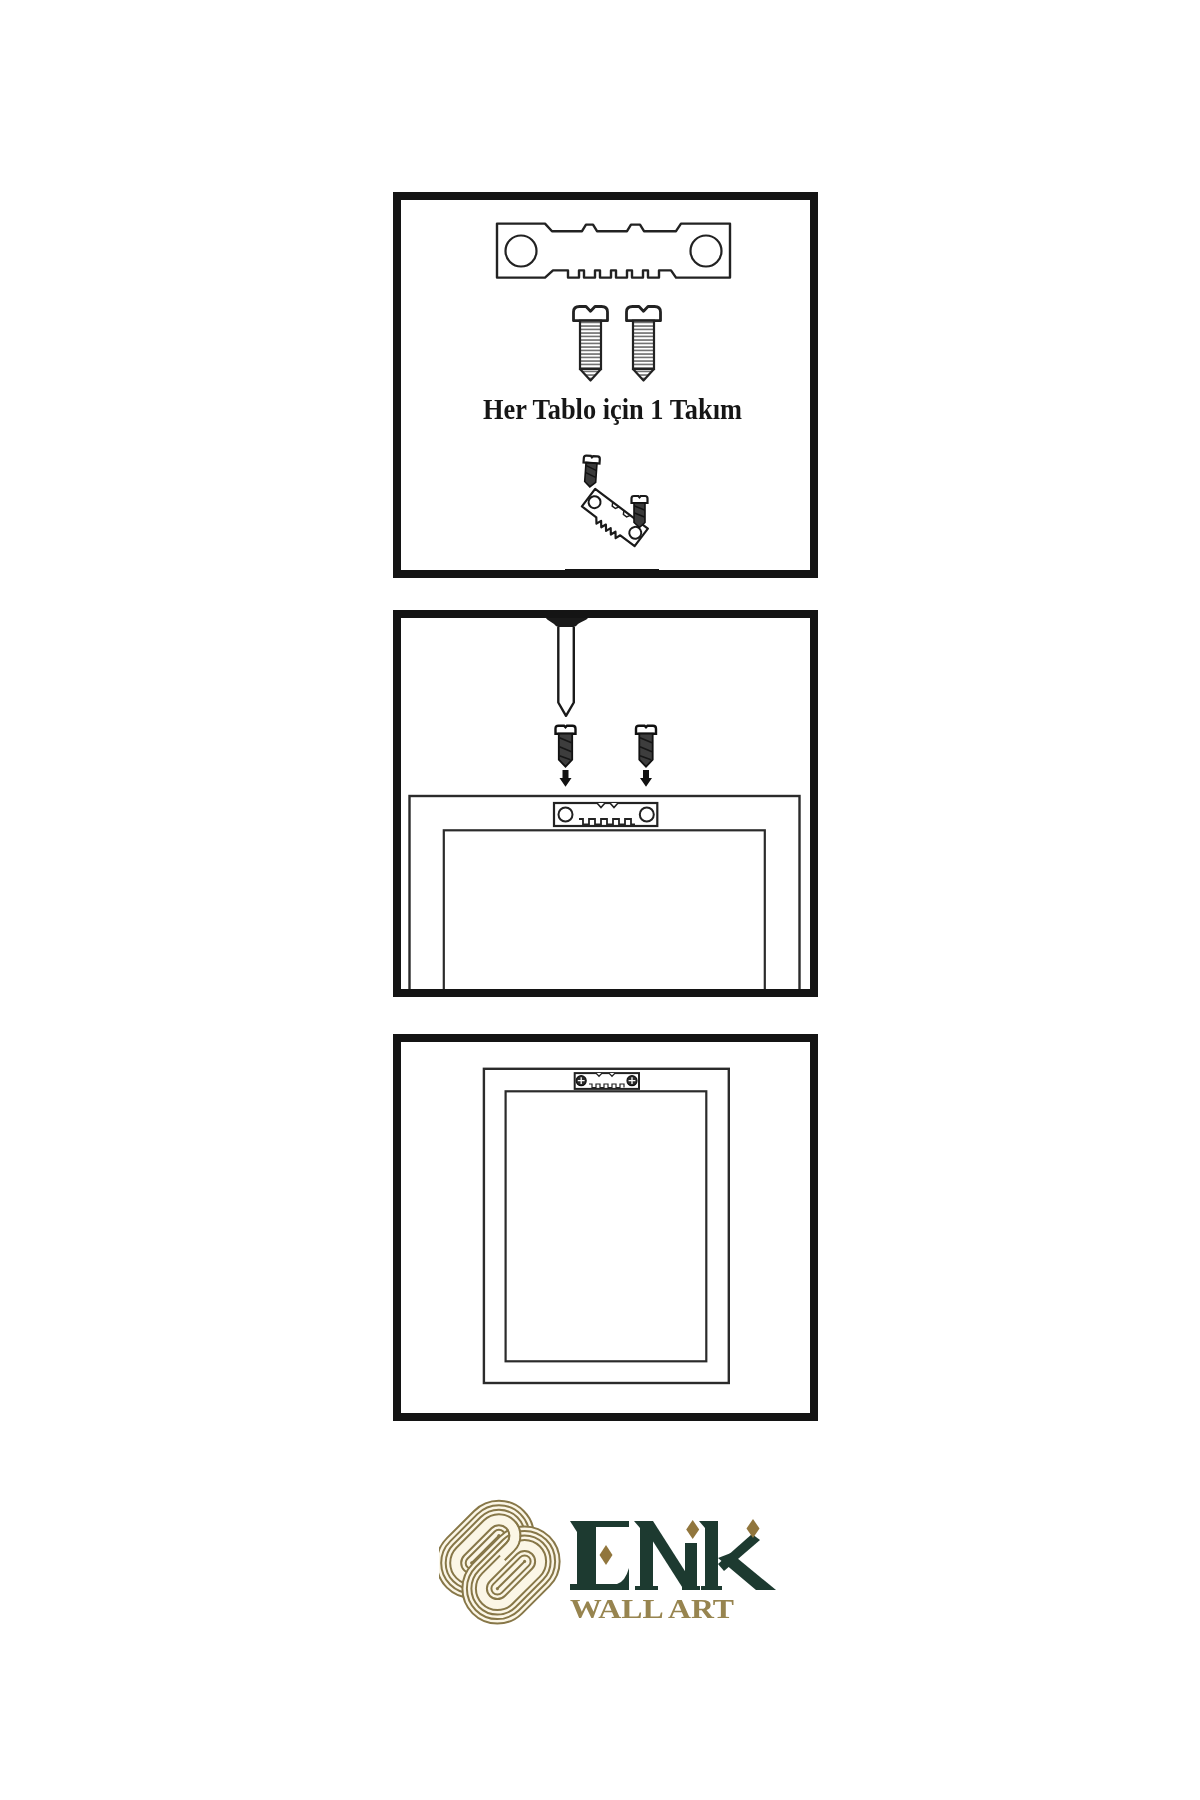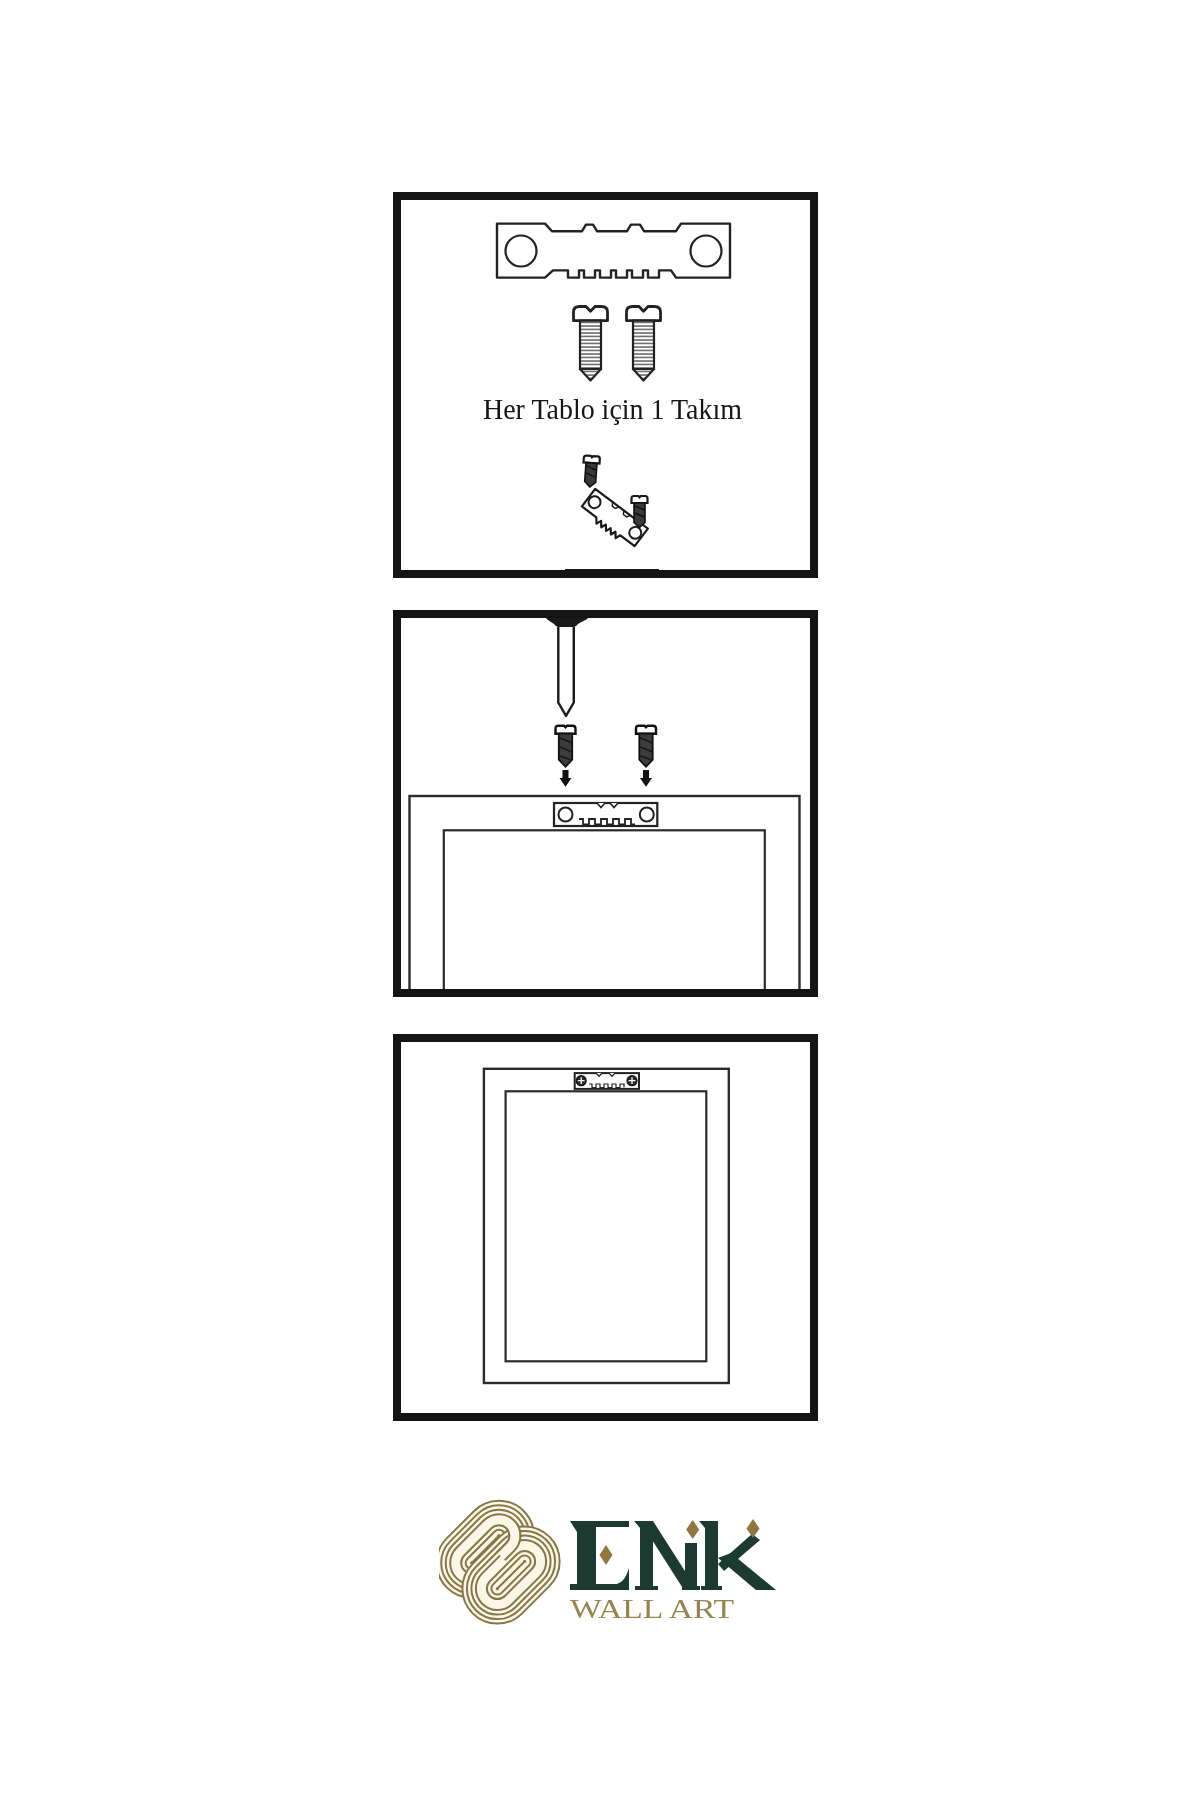--- a/index.html
+++ b/index.html
@@ -1,17 +1,17 @@
 <!DOCTYPE html>
 <html><head>
 <meta charset="utf-8">
 <style>
   html,body{margin:0;padding:0;background:#ffffff;}
   #page{position:relative;width:1200px;height:1700px;background:#ffffff;overflow:hidden;
-        font-family:"Liberation Sans", sans-serif;}
+        font-family:"Liberation Sans", sans-serif;font-weight:bold;}
   .abs{position:absolute;}
 </style>
 </head>
 <body>
 <div id="page">
 
 <svg class="abs" style="left:393px;top:192px;" width="425" height="386" viewBox="0 0 425 386">
   <defs>
     <pattern id="thr" width="4" height="3.5" patternUnits="userSpaceOnUse">
       <rect width="4" height="3.5" fill="#ffffff"></rect>

